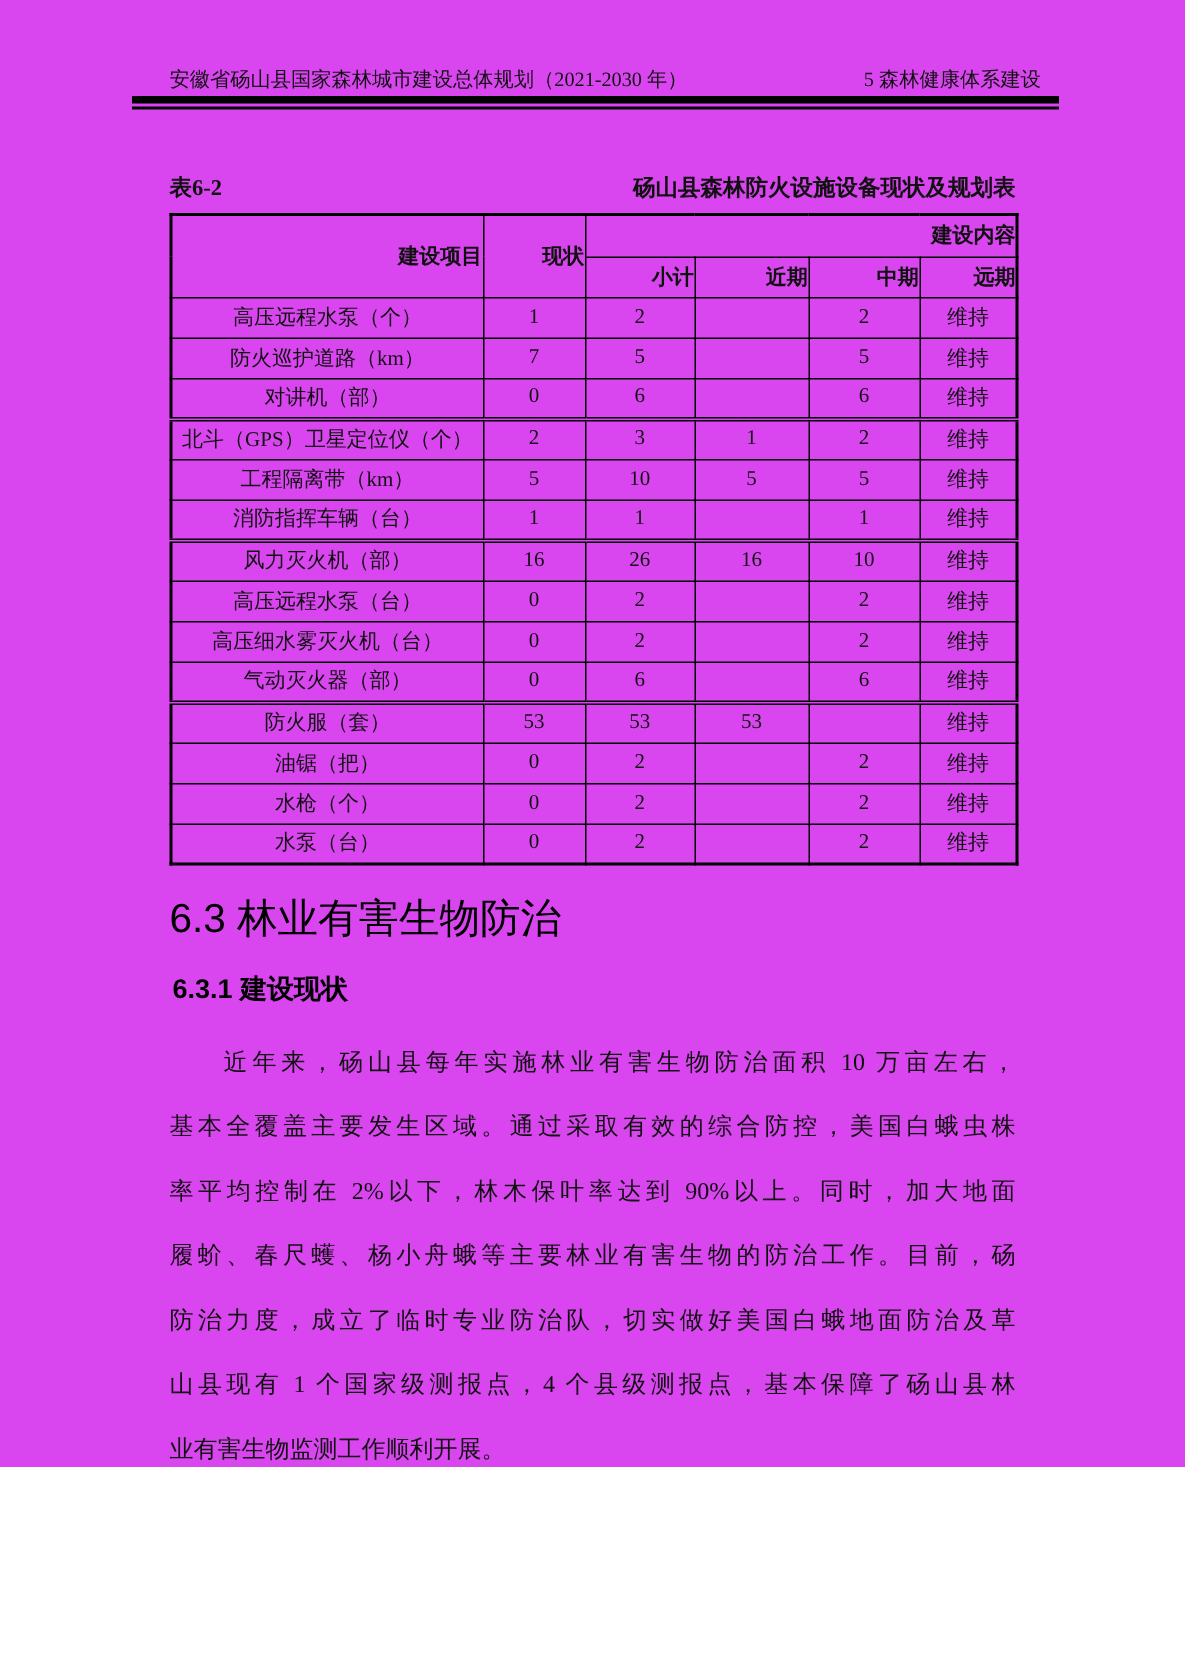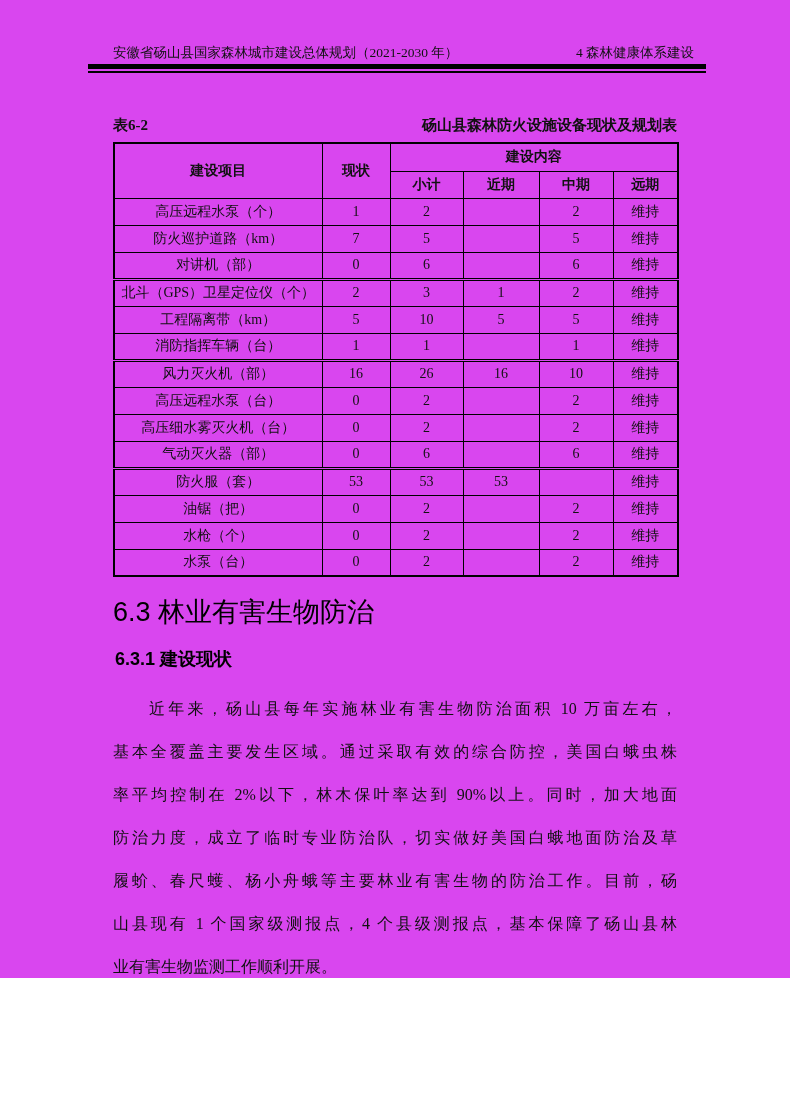--- a/index.html
+++ b/index.html
@@ -29,21 +29,21 @@
   
   table.fire-table {
     position:absolute; top:142px; left:113px; width:564px;
     border-collapse:collapse; table-layout:fixed;
     font-size:14px; text-align:center; color:#111;
   }
   table.fire-table th, table.fire-table td {
     border:1px solid #000; padding:0; overflow:hidden; white-space:nowrap;
   }
   table.fire-table { border:2px solid #000; }
-  table.fire-table th { font-weight:bold; font-size:14px; }
+  table.fire-table th { font-weight:bold; font-size:14px;text-align:right; }
   tr.hdr1 { height:28px; }
   tr.hdr2 { height:27px;font-family:Liberation Mono, monospace; }
   tr.data-row { height:27px; }
   tr.sep td { border-top:3px double #000; }
 
   
   .h2 {
     position:absolute; top:594px; left:113px;
     font-family:"Liberation Sans", sans-serif; font-weight:normal; font-size:27px;
     white-space:nowrap; color:#000;text-align:right;
@@ -69,21 +69,21 @@
     text-align:center; font-size:12px; color:#111;margin-left:23px;
   }
 </style>
 </head>
 <body>
 
 <div class="page">
 
   <div class="doc-header">
     <span>安徽省砀山县国家森林城市建设总体规划（2021-2030 年）</span>
-    <span>4 森林健康体系建设</span>
+    <span>5 森林健康体系建设</span>
   </div>
   <div class="header-rule"></div>
 
   <div class="table-caption">
     <span class="tbl-label">表6-2</span>
     <span>砀山县森林防火设施设备现状及规划表</span>
   </div>
 
   <table class="fire-table">
     <colgroup>
@@ -222,21 +222,21 @@
     </tbody>
   </table>
 
   <div class="h2">6.3 林业有害生物防治</div>
   <div class="h3">6.3.1 建设现状</div>
 
   <div class="para">
     <div class="line first">近年来，砀山县每年实施林业有害生物防治面积 10 万亩左右，</div>
     <div class="line">基本全覆盖主要发生区域。通过采取有效的综合防控，美国白蛾虫株</div>
     <div class="line">率平均控制在 2%以下，林木保叶率达到 90%以上。同时，加大地面</div>
+    <div class="line">履蚧、春尺蠖、杨小舟蛾等主要林业有害生物的防治工作。目前，砀</div>
     <div class="line">防治力度，成立了临时专业防治队，切实做好美国白蛾地面防治及草</div>
-    <div class="line">履蚧、春尺蠖、杨小舟蛾等主要林业有害生物的防治工作。目前，砀</div>
     <div class="line">山县现有 1 个国家级测报点，4 个县级测报点，基本保障了砀山县林</div>
     <div class="line last">业有害生物监测工作顺利开展。</div>
   </div>
 
   <div class="page-num">105</div>
 
 </div>
 
 </body></html>

